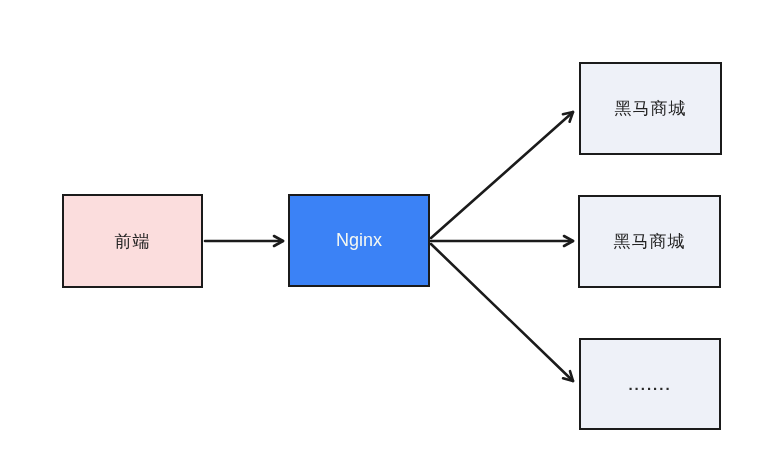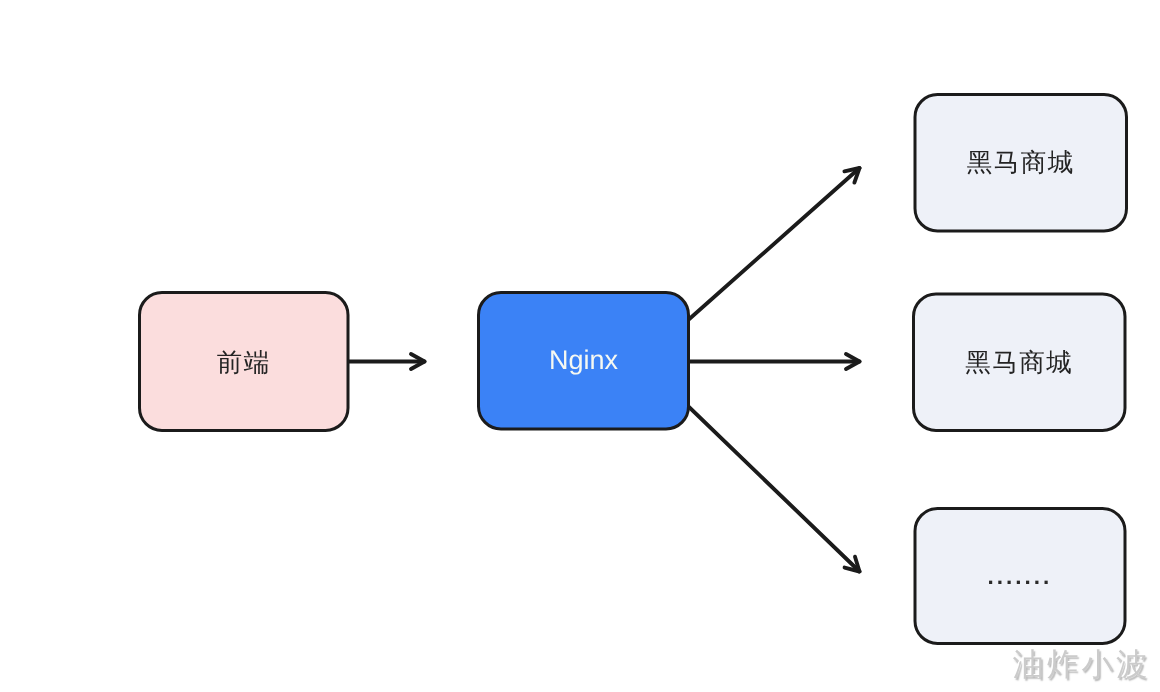--- a/index.html
+++ b/index.html
@@ -9,26 +9,25 @@
     background:#ffffff;
     overflow:hidden;
     font-family:"Liberation Sans","DejaVu Sans",sans-serif;
   }
   .edges{position:absolute;left:0;top:0;width:773px;height:461px;}
   .edges path{stroke:#1b1b1b;stroke-width:2.6;fill:none;stroke-linecap:round;}
   .node{
     position:absolute;
     box-sizing:border-box;
     border:2.6px solid #1b1b1b;
-    border-radius:16px;
+    border-radius:0;
     display:flex;align-items:center;justify-content:center;
     font-size:17px;
     color:#242424;
     letter-spacing:1px;
-    margin-left:30px;
   }
   .node-pink{background:#fbdddd;}
   .node-green{background:#3b82f6;color:#f5f8f2;font-size:18px;letter-spacing:0;}
   .node-light{background:#eef1f8;}
   .node-ellipsis span{font-size:15px;letter-spacing:2px;font-weight:bold;color:#2a2a2a;}
   .watermark{
     position:absolute;
     right:6px;bottom:4px;
     font-size:21px;
     color:#cbcbcb;
@@ -66,15 +65,14 @@
   </div>
 
   <div class="node node-light" style="left:578px;top:195px;width:143px;height:93px;">
     <span>黑马商城</span>
   </div>
 
   <div class="node node-light node-ellipsis" style="left:579px;top:338px;width:142px;height:92px;">
     <span>.......</span>
   </div>
 
-  <div class="watermark">油炸小波</div>
 
 </div>
 
 </body></html>

